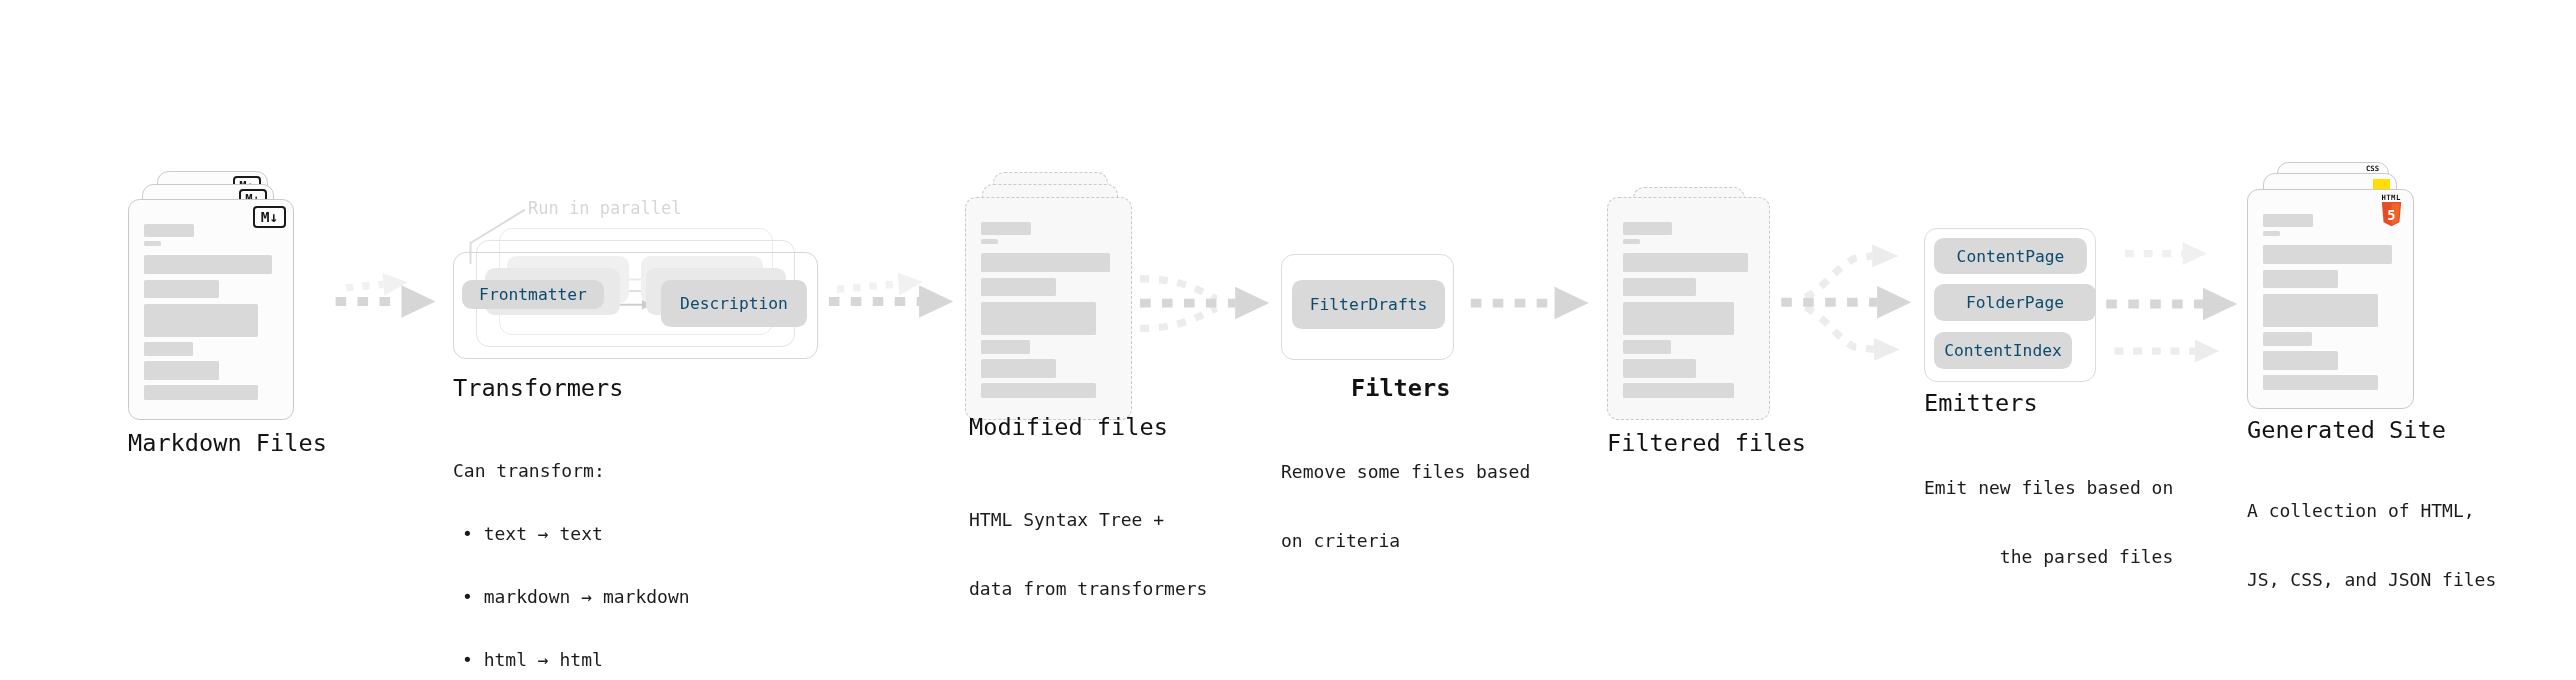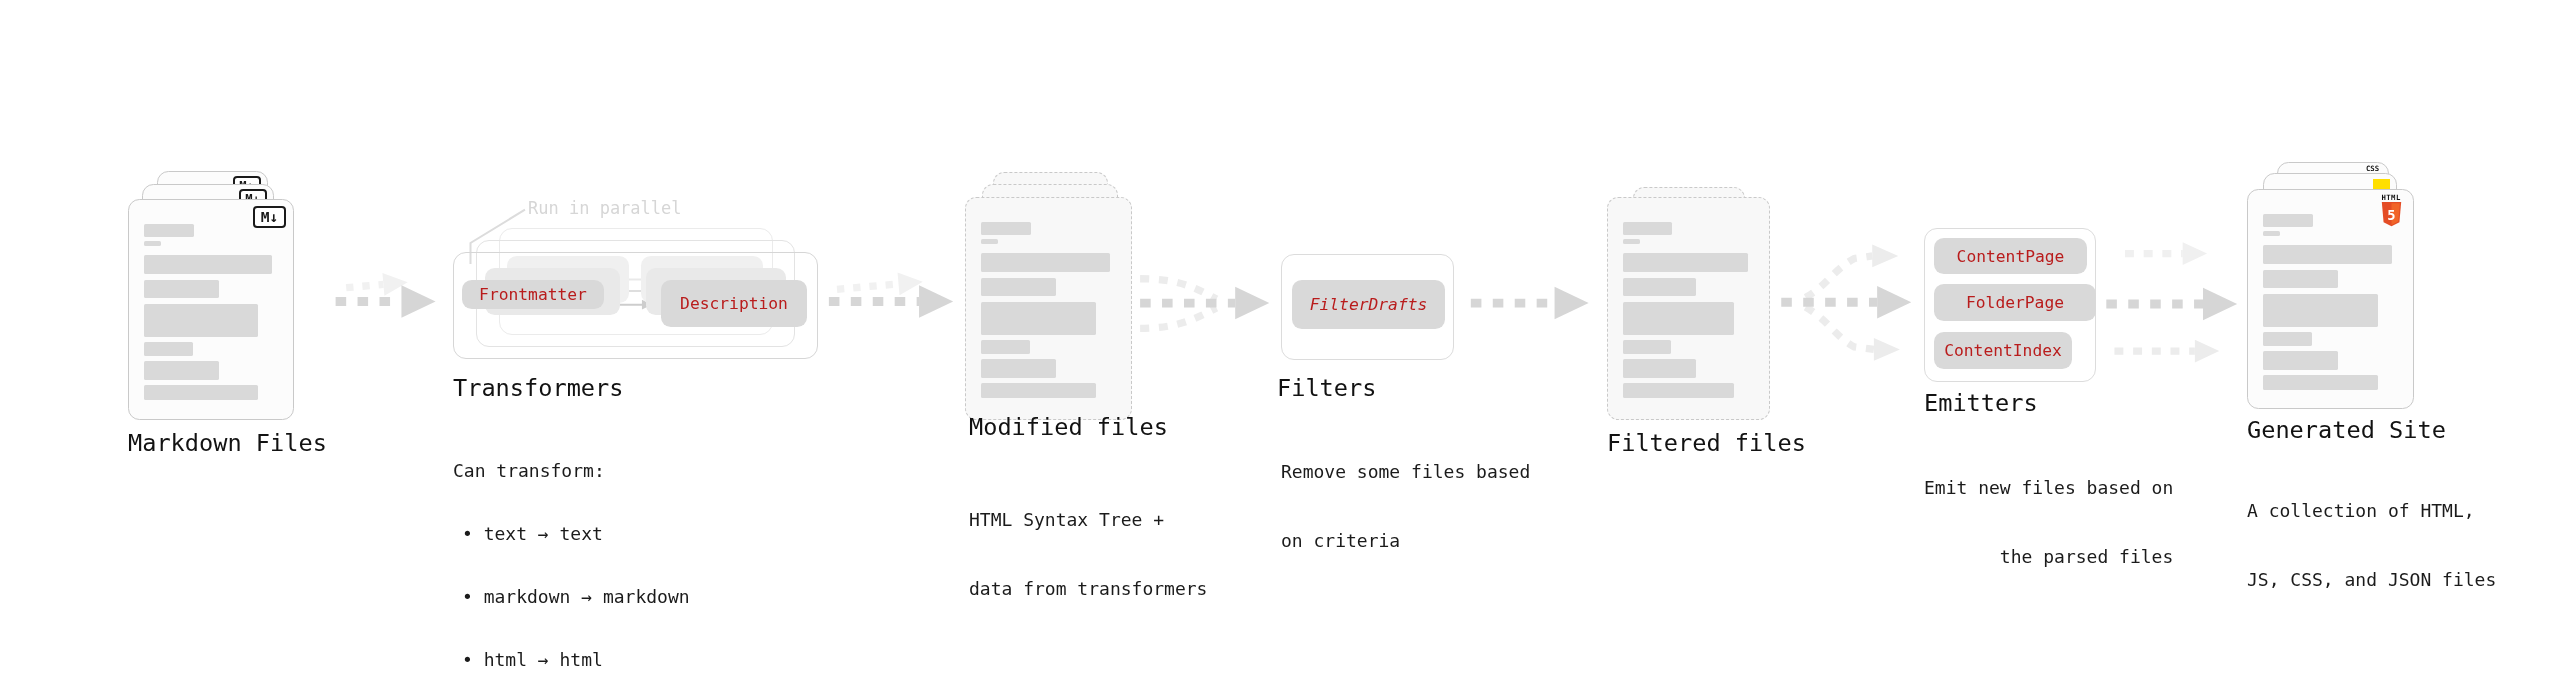--- a/index.html
+++ b/index.html
@@ -24,21 +24,21 @@
     box-sizing:border-box;
   }
   .mdbadge.front { width:32.5px; height:22px; right:7.3px; top:5.7px; font-size:14.6px; }
   .mdbadge.back  { width:28px; height:19.5px; right:6.5px; top:4.1px; font-size:12.2px; border-width:2px; }
 
   
   .obox { position:absolute; border-radius:13px; background:transparent; box-sizing:border-box; }
   .obox.white { background:#ffffff; }
   .pill {
     position:absolute; border-radius:9.8px; background:#d9d9d9; box-sizing:border-box;
-    display:flex; align-items:center; justify-content:center; font-size:16.3px; color:#b91c1c;
+    display:flex; align-items:center; justify-content:center; font-size:16.3px; color:#0c4a6e;
   }
   .pill.ghost1 { background:#e9e9e9; }
   .pill.ghost2 { background:#f0f0f0; }
 
   
   .h-label { position:absolute; font-size:23.6px; line-height:1.15; color:#121212; white-space:pre; }
   .sub     { position:absolute; font-size:18px; line-height:23px; color:#1b1b1b; white-space:pre; }
   .desc-block { position:absolute; font-size:18px; line-height:21px; color:#1b1b1b; white-space:pre; }
   .note    { position:absolute; font-size:17px; color:#d6d6d6; white-space:pre; }
 
@@ -181,22 +181,22 @@
     </div>
     <div class="h-label" style="left:969px;top:414px;">Modified files</div>
     <div class="sub" style="left:969px;top:462px;">
       <div>HTML Syntax Tree +</div>
       <div>data from transformers</div>
     </div>
   </div>
 
   <div class="stage">
     <div class="obox white" style="left:1281px;top:254px;width:173px;height:106px;border:1.6px solid #dcdcdc;"></div>
-    <div class="pill" style="left:1292px;top:280px;width:153px;height:49px;font-style:italic;">FilterDrafts</div>
-    <div class="h-label" style="left:1277px;top:375px;">Filters</div>
+    <div class="pill" style="left:1292px;top:280px;width:153px;height:49px;">FilterDrafts</div>
+    <div class="h-label" style="left:1351px;top:375px;font-weight:bold;">Filters</div>
     <div class="sub" style="left:1281px;top:414px;">
       <div>Remove some files based</div>
       <div>on criteria</div>
     </div>
   </div>
 
   <div class="stage">
     <div class="card dashed" style="left:1633px;top:187px;width:112px;height:223px;"></div>
     <div class="card dashed" style="left:1607px;top:197px;width:163px;height:223px;">
       <div class="bars">

